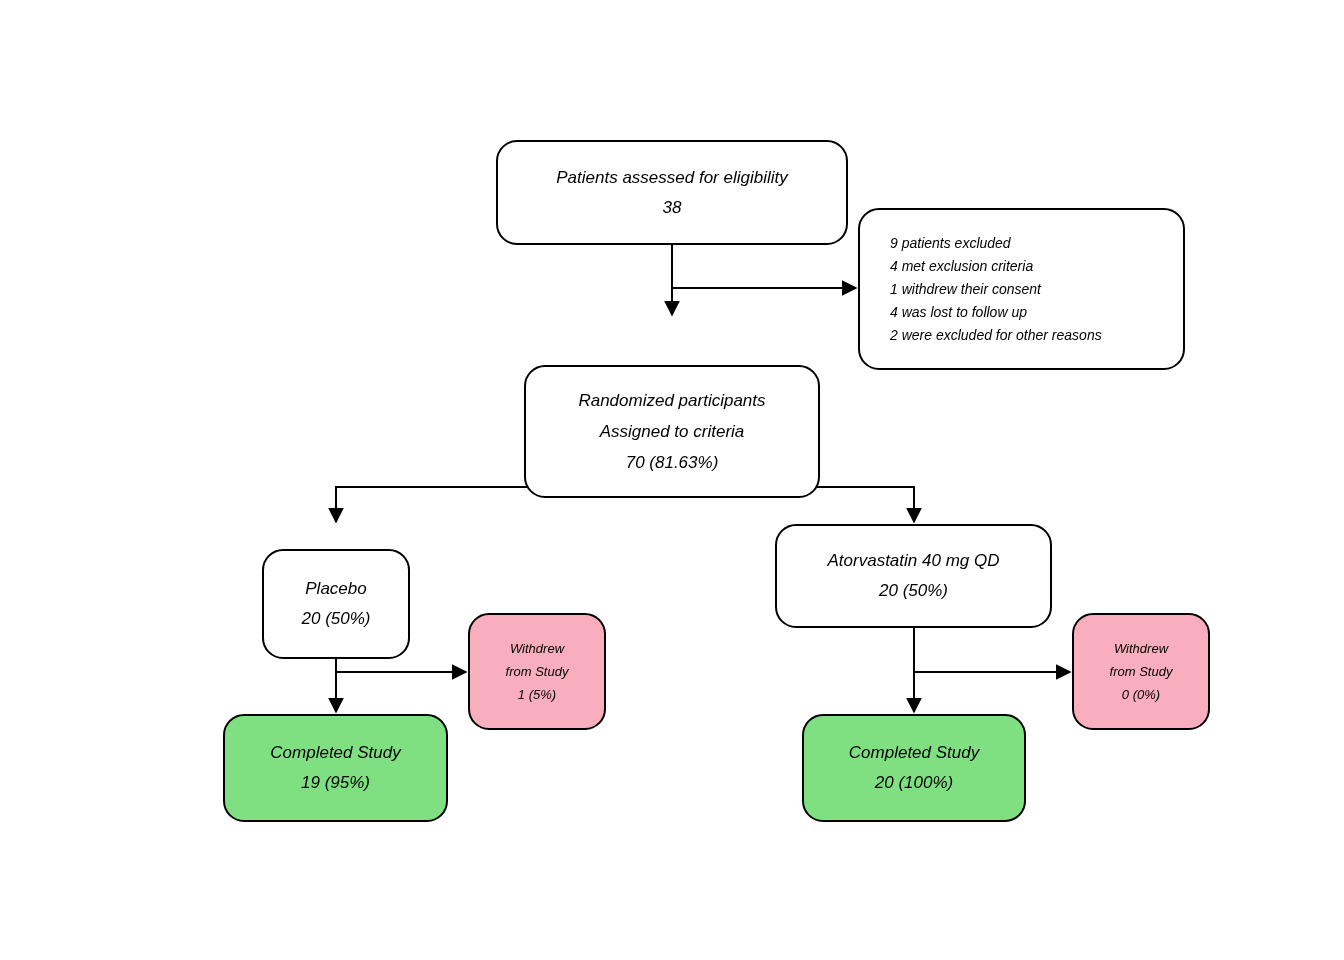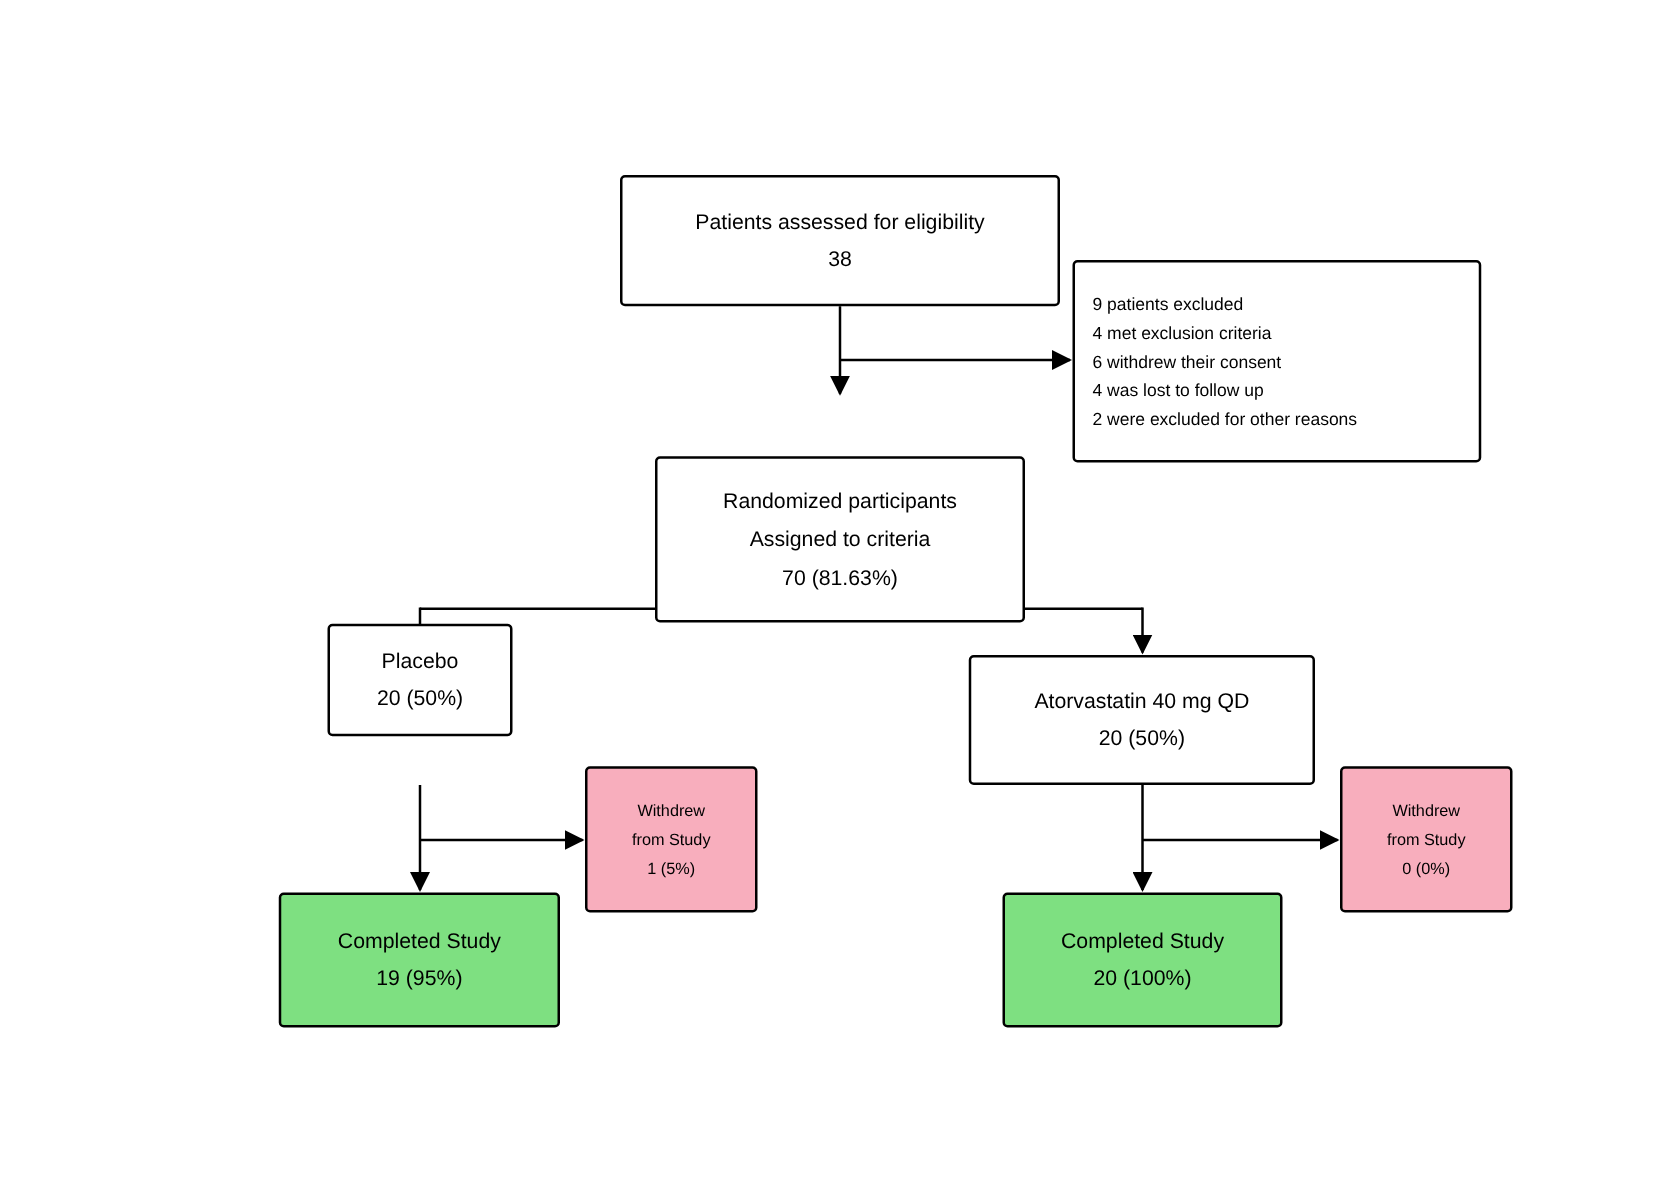--- a/index.html
+++ b/index.html
@@ -20,50 +20,51 @@
     position: absolute;
     left: 0;
     top: 0;
     width: 1344px;
     height: 960px;
   }
   .node {
     position: absolute;
     box-sizing: border-box;
     border: 2px solid #000000;
-    border-radius: 4px;
+    border-radius: 21px;
     background: #ffffff;
     display: flex;
     flex-direction: column;
     align-items: center;
     justify-content: center;
     text-align: center;
     font-size: 17px;
     line-height: 30px;
+    font-style: italic;
   }
   .node.small {
     font-size: 13px;
     line-height: 23px;
     text-align: center;
   }
   .node.left-align {
     align-items: flex-start;
     text-align: left;
     font-size: 14px;
     line-height: 23px;
-    padding-left: 14px;
+    padding-left: 30px;
     padding-right: 10px;
   }
   .node.left-align .indent {
   }
   
   #eligibility-box        { left: 496px;  top: 140px; width: 352px; height: 105px; }
   #excluded-box           { left: 858px;  top: 208px; width: 327px; height: 162px; }
   #randomized-box         { left: 524px;  top: 317px; width: 296px; height: 133px; line-height: 31px; margin-top: 48px; }
-  #placebo-box            { left: 262px;  top: 499px; width: 148px; height: 90px; }
+  #placebo-box            { left: 262px;  top: 549px; width: 148px; height: 110px; }
   #atorvastatin-box       { left: 775px;  top: 524px; width: 277px; height: 104px; text-align: right; }
   #withdrew-placebo-box   { left: 468px;  top: 613px; width: 138px; height: 117px; }
   #withdrew-atorva-box    { left: 1072px; top: 613px; width: 138px; height: 117px; }
   #completed-placebo-box  { left: 223px;  top: 714px; width: 225px; height: 108px; }
   #completed-atorva-box   { left: 802px;  top: 714px; width: 224px; height: 108px; }
 </style>
 </head>
 <body>
 
 <div id="canvas">
@@ -89,21 +90,21 @@
   </svg>
 
   <div id="eligibility-box" class="node">
     <span>Patients assessed for eligibility</span>
     <span>38</span>
   </div>
 
   <div id="excluded-box" class="node left-align">
     <span>9 patients excluded</span>
     <span class="indent">4 met exclusion criteria</span>
-    <span class="indent">6 withdrew their consent</span>
+    <span class="indent">1 withdrew their consent</span>
     <span class="indent">4 was lost to follow up</span>
     <span class="indent">2 were excluded for other reasons</span>
   </div>
 
   <div id="randomized-box" class="node">
     <span>Randomized participants</span>
     <span>Assigned to criteria</span>
     <span>70 (81.63%)</span>
   </div>
 

